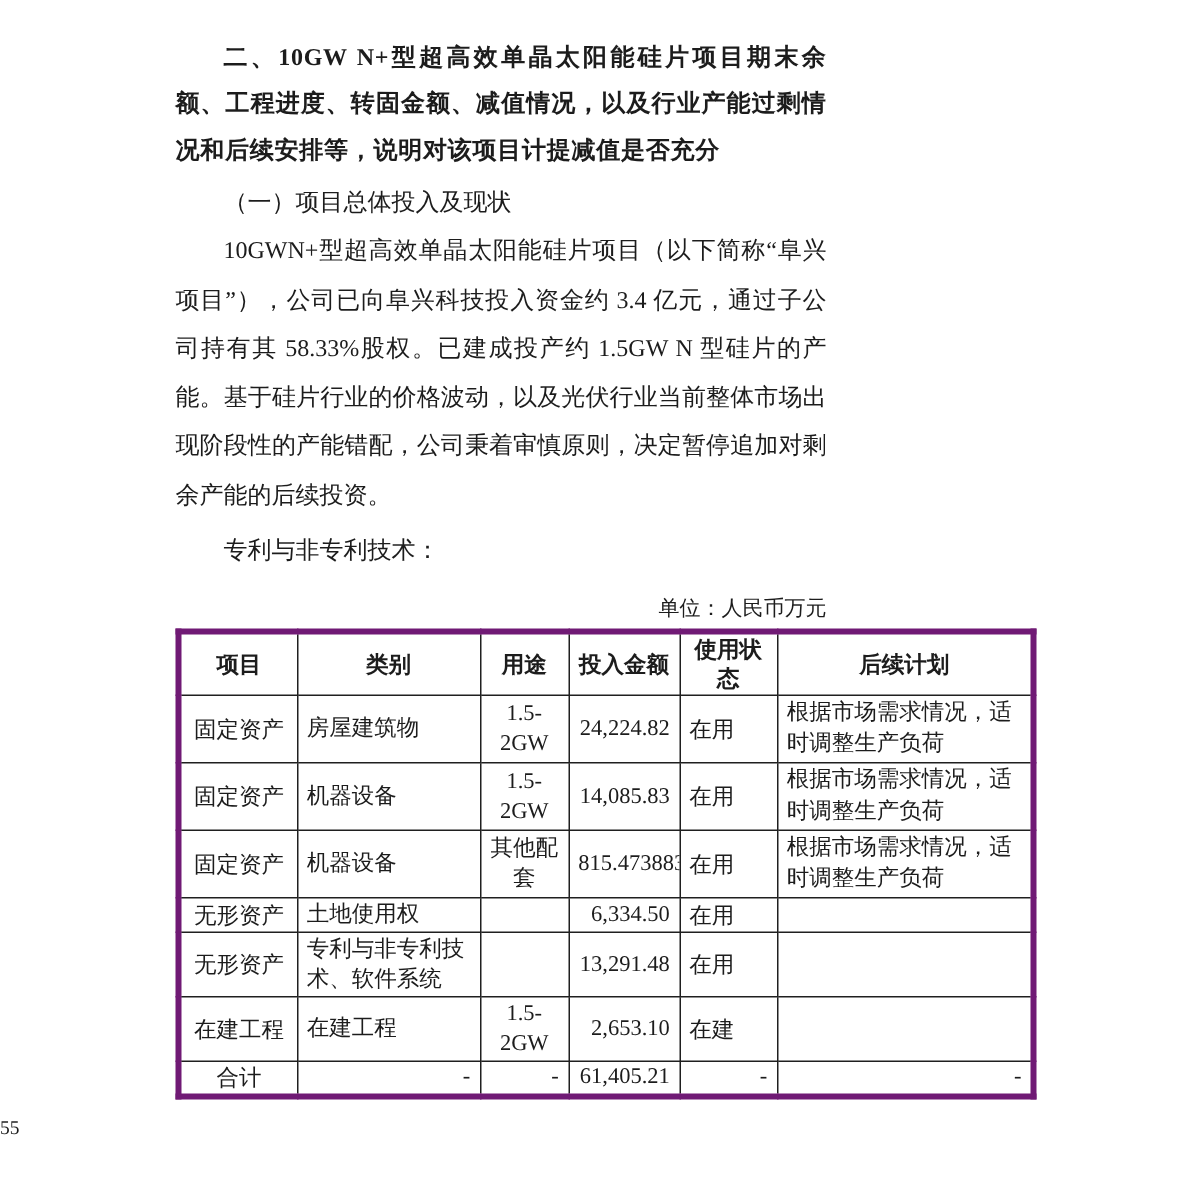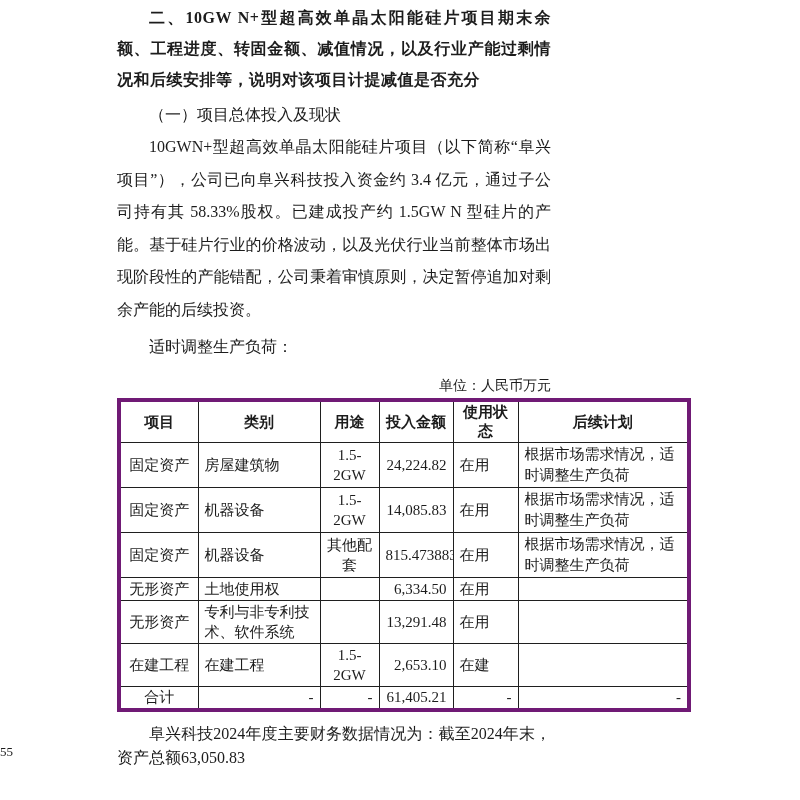--- a/index.html
+++ b/index.html
@@ -6,21 +6,21 @@
   html, body { margin: 0; padding: 0; }
   body {
     width: 800px; height: 800px;
     background: #ffffff;
     font-family: "Liberation Serif", "DejaVu Serif", serif;
     color: #1c1c1c;
   }
   .page {
     position: relative;
     width: 664px; height: 800px;
-    padding: 2px 113px 0 117px;
+    padding: 23px 113px 0 117px;
   }
   .heading {
     margin: 0;
     font-size: 16px;
     font-weight: bold;
     line-height: 31px;
     text-align: justify;
     text-indent: 2em;
     letter-spacing: 0.5px;
   }
@@ -103,21 +103,21 @@
 <body>
 
 <div class="page">
 
   <p class="heading">二、10GW N+型超高效单晶太阳能硅片项目期末余额、工程进度、转固金额、减值情况，以及行业产能过剩情况和后续安排等，说明对该项目计提减值是否充分</p>
 
   <p class="subheading">（一）项目总体投入及现状</p>
 
   <p class="para">10GWN+型超高效单晶太阳能硅片项目（以下简称“阜兴项目”），公司已向阜兴科技投入资金约 3.4 亿元，通过子公司持有其 58.33%股权。已建成投产约 1.5GW N 型硅片的产能。基于硅片行业的价格波动，以及光伏行业当前整体市场出现阶段性的产能错配，公司秉着审慎原则，决定暂停追加对剩余产能的后续投资。</p>
 
-  <p class="para-intro">适时调整生产负荷：</p>
+  <p class="para-intro">专利与非专利技术：</p>
 
   <p class="unit-note">单位：人民币万元</p>
 
   <table class="inv">
     <colgroup>
       <col class="col-item">
         <col class="col-cat">
         <col class="col-use">
       <col class="col-amt">
         <col class="col-status">
@@ -186,17 +186,16 @@
         <td class="c-item">合计</td>
         <td class="t-right">-</td>
         <td class="t-right">-</td>
         <td class="c-amt">61,405.21</td>
         <td class="t-right">-</td>
         <td class="t-right">-</td>
       </tr>
     </tbody>
   </table>
 
-  <p class="footer-para">阜兴科技2024年度主要财务数据情况为：截至2024年末，资产总额63,050.83</p>
 
   <div class="page-number">55</div>
 
 </div>
 
 </body></html>

